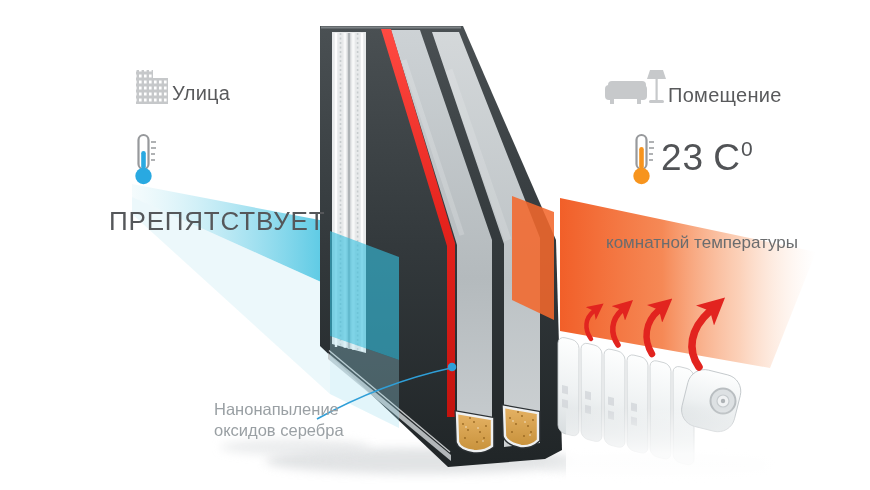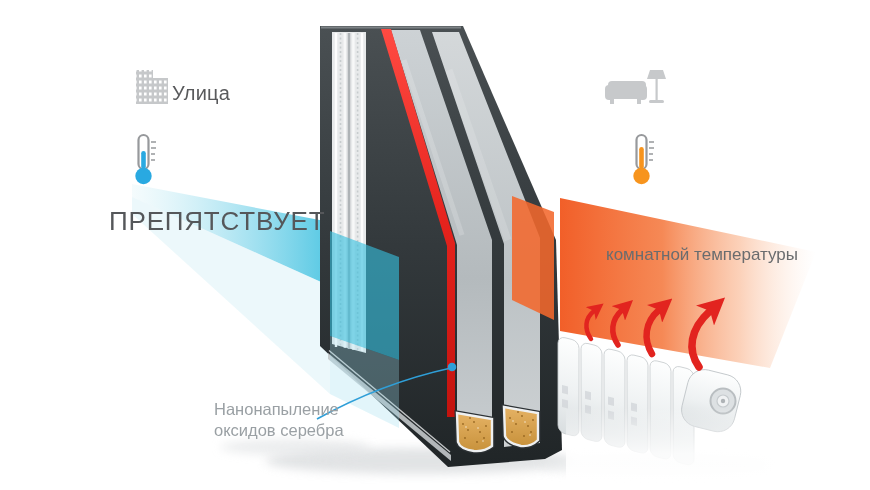--- a/index.html
+++ b/index.html
@@ -246,28 +246,32 @@
       <rect x="51.5" y="10" width="2.2" height="21"></rect>
       <rect x="45" y="31" width="15" height="3" rx="1.5"></rect>
       <rect x="4" y="12" width="38" height="9" rx="4"></rect>
       <rect x="1" y="16" width="9" height="15" rx="4"></rect>
       <rect x="34" y="16" width="9" height="15" rx="4"></rect>
       <rect x="3" y="21" width="38" height="9" rx="3"></rect>
       <rect x="6" y="30" width="4" height="5"></rect>
       <rect x="33" y="30" width="4" height="5"></rect>
     </g>
   </svg>
+  <div class="txt label" style="left:668px;top:84px">Помещение</div>
 
   <svg class="abs" style="left:629px;top:133px" width="30" height="52" viewBox="0 0 30 52">
     <path d="M20,9 h5 M20,15 h5 M20,21 h4 M20,27 h4" stroke="#97999c" stroke-width="1.6"></path>
     <rect x="7.5" y="2" width="10" height="34" rx="5" fill="#ffffff" stroke="#97999c" stroke-width="2.2"></rect>
     <rect x="10.2" y="14" width="4.6" height="22" rx="2.3" fill="#f7941d"></rect>
     <circle cx="12.5" cy="43" r="8.2" fill="#f7941d"></circle>
   </svg>
-
-  <div class="txt desc" style="left:606px;top:243px;width:220px">комнатной температуры</div>
+  <div class="txt temp" style="left:661px;top:137px">
+    <span>23</span><span class="u">C</span><sup>0</sup>
+  </div>
+
+  <div class="txt desc" style="left:606px;top:231px;width:220px">комнатной температуры</div>
 
   <div class="txt callout" style="left:186px;top:399px">
     <div>Нанонапыление</div>
     <div>оксидов серебра</div>
   </div>
 
 </div>
 
 </body></html>

